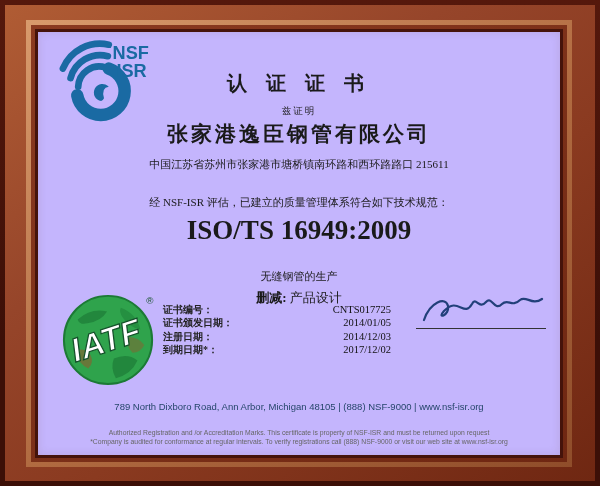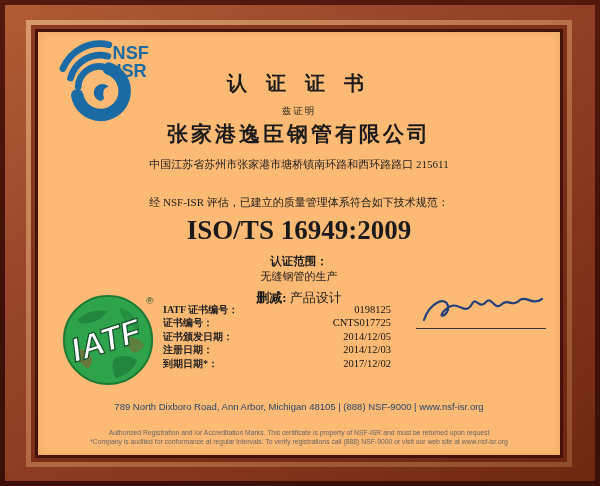--- a/index.html
+++ b/index.html
@@ -15,21 +15,21 @@
     background:linear-gradient(145deg,#b05c34 0%,#96452a 35%,#8a3a20 60%,#6f2712 100%);}
   .band-hi{top:20px;left:26px;right:28px;bottom:19px;
     background:linear-gradient(145deg,#d89a6c,#b06a40 55%,#8f4d2a);}
   .band-mid{top:25px;left:31px;right:33px;bottom:24px;
     background:linear-gradient(145deg,#8a3a20,#6f2712);}
   .band-groove{top:29px;left:35px;right:37px;bottom:28px;background:#45130a;}
 
   
   .cert{
     position:absolute;top:32px;left:38px;right:40px;bottom:31px;
-    background:#fdba74;box-shadow:inset 0 0 10px rgba(100,50,25,.12);
+    background:#c4b5fd;box-shadow:inset 0 0 10px rgba(100,50,25,.12);
   }
   .abs{position:absolute;left:0;right:0;text-align:center;color:#1a1a1a;}
 
   .nsf-logo{position:absolute;left:12px;top:6px;width:108px;height:86px;}
 
   .title{top:38px;font-size:20px;font-weight:600;letter-spacing:7px;}
   .certify{top:73px;font-size:9.5px;letter-spacing:2px;}
   .company{top:88px;font-size:21px;font-weight:600;letter-spacing:3px;}
   .address{top:125px;font-size:11px;}
   .statement{top:163px;font-size:11px;}
@@ -81,50 +81,45 @@
     <text x="64" y="22" font-size="19" font-weight="bold" fill="#1a6aa3" font-family="Liberation Sans, sans-serif">NSF</text>
     <text x="68" y="41" font-size="19" font-weight="bold" fill="#1a6aa3" font-family="Liberation Sans, sans-serif">ISR</text>
   </svg>
 
   <div class="abs certify">兹证明</div>
   <div class="abs title">认 证 证 书</div>
   <div class="abs company">张家港逸臣钢管有限公司</div>
   <div class="abs address">中国江苏省苏州市张家港市塘桥镇南环路和西环路路口 215611</div>
   <div class="abs statement">经 NSF-ISR 评估，已建立的质量管理体系符合如下技术规范：</div>
   <div class="abs standard">ISO/TS 16949:2009</div>
-  <div class="abs scope-label">认证范围：</div>
   <div class="abs scope-value">无缝钢管的生产</div>
   <div class="abs exclusion">
     <b>删减:</b>
     <span>产品设计</span>
   </div>
 
   <svg class="globe" viewBox="0 0 100 100">
     <circle cx="49" cy="51" r="45" fill="#2fa34c" stroke="#1c7a35" stroke-width="2"></circle>
     <path d="M18 30 q14 -12 30 -8 q-6 10 -20 12 q-8 2 -10 -4z" fill="#22873d"></path>
     <path d="M62 18 q16 6 20 22 q-12 -2 -18 -12 q-4 -6 -2 -10z" fill="#259041"></path>
     <path d="M15 62 q10 -4 16 4 q4 8 -2 14 q-10 -4 -14 -18z" fill="#7c6a34" opacity="0.75"></path>
     <path d="M55 70 q14 -6 24 2 q-6 14 -22 18 q-6 -10 -2 -20z" fill="#22873d"></path>
     <path d="M70 48 q10 0 16 8 q-4 8 -12 8 q-8 -8 -4 -16z" fill="#7c6a34" opacity="0.6"></path>
     <text x="10" y="62" transform="rotate(-18 50 50)" font-size="34" font-weight="bold" font-style="italic" fill="#ffffff" stroke="#14502a" stroke-width="1.3" font-family="Liberation Sans, sans-serif">IATF</text>
     <text x="88" y="14" font-size="10" fill="#14502a" font-family="Liberation Sans, sans-serif">®</text>
   </svg>
 
   <div class="details">
     <div class="drow">
-      <span class="dlabel">IATF 证书编号：</span>
-      <span class="dvalue">0198125</span>
-    </div>
-    <div class="drow">
       <span class="dlabel">证书编号：</span>
       <span class="dvalue">CNTS017725</span>
     </div>
     <div class="drow">
       <span class="dlabel">证书颁发日期：</span>
-      <span class="dvalue">2014/12/05</span>
+      <span class="dvalue">2014/01/05</span>
     </div>
     <div class="drow">
       <span class="dlabel">注册日期：</span>
       <span class="dvalue">2014/12/03</span>
     </div>
     <div class="drow">
       <span class="dlabel">到期日期*：</span>
       <span class="dvalue">2017/12/02</span>
     </div>
   </div>

